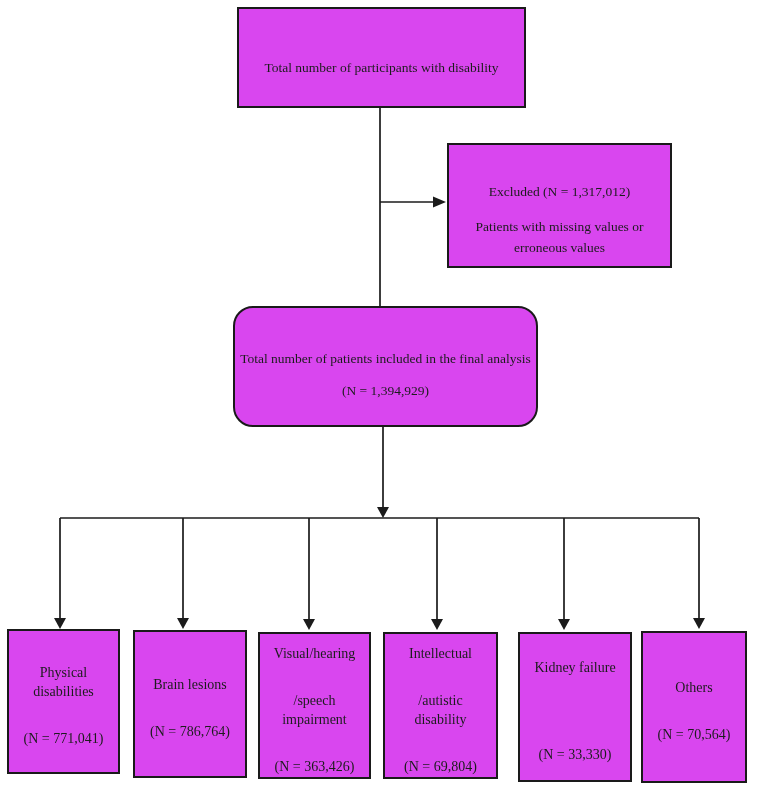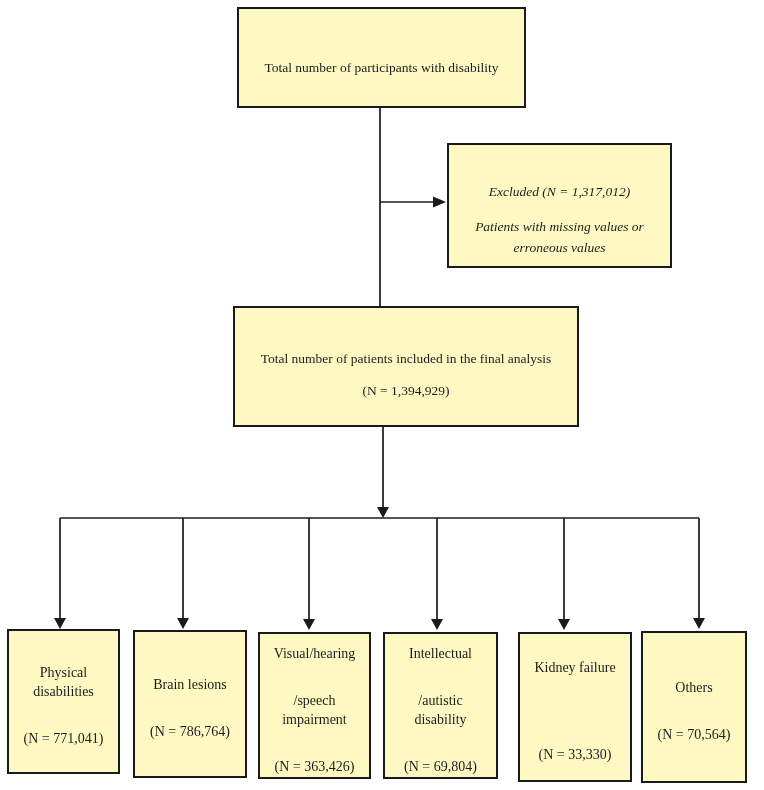--- a/index.html
+++ b/index.html
@@ -15,32 +15,32 @@
     color: #1c1c1c;
   }
   svg.connectors {
     position: absolute;
     left: 0; top: 0;
     width: 764px; height: 790px;
   }
   .box {
     position: absolute;
     border: 2px solid #1a1a1a;
-    background: #fef9c3;
+    background: #d946ef;
     display: flex;
     flex-direction: column;
     align-items: center;
     justify-content: center;
     text-align: center;
     font-size: 13.5px;
     line-height: 21px;
   }
   .box-top      { left: 237px; top: 7px;   width: 289px; height: 101px; padding-top: 19px; }
-  .box-excluded { left: 447px; top: 143px; width: 225px; height: 125px; padding-top: 28px; font-style: italic; }
-  .box-final    { left: 233px; top: 306px; width: 346px; height: 121px; padding-top: 16px; }
+  .box-excluded { left: 447px; top: 143px; width: 225px; height: 125px; padding-top: 28px; }
+  .box-final    { left: 233px; top: 306px; width: 305px; height: 121px; padding-top: 16px; border-radius: 20px; }
   .cat {
     font-size: 14px;
     line-height: 19px;
     padding-top: 8px;
   }
   .cat-1 { left: 7px;   top: 629px; width: 113px; height: 145px; text-align: center; }
   .cat-2 { left: 133px; top: 630px; width: 114px; height: 148px; }
   .cat-3 { left: 258px; top: 632px; width: 113px; height: 147px; }
   .cat-4 { left: 383px; top: 632px; width: 115px; height: 147px; }
   .cat-5 { left: 518px; top: 632px; width: 114px; height: 150px; gap: 40px; }

